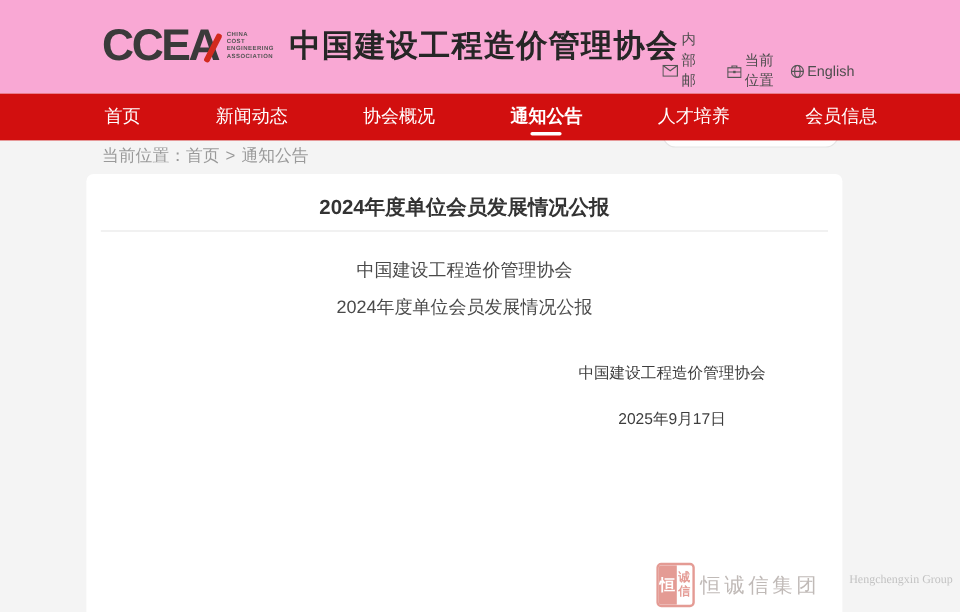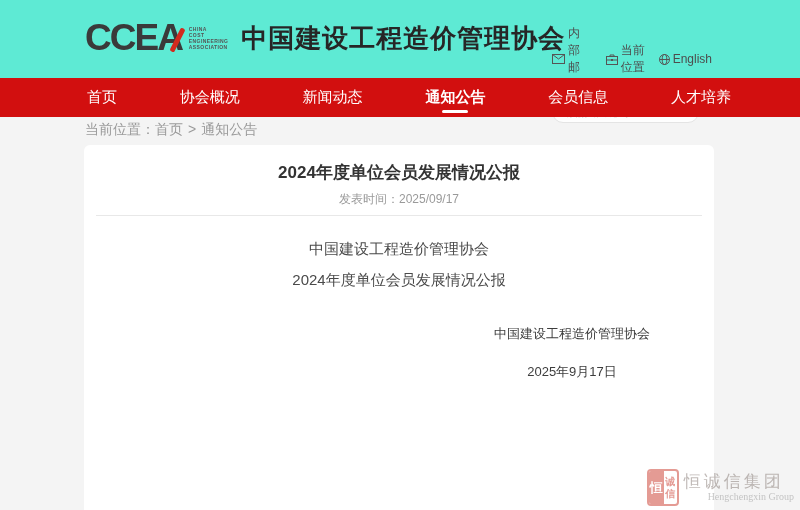--- a/index.html
+++ b/index.html
@@ -3,21 +3,21 @@
 <meta charset="utf-8">
 <style>
   * { margin:0; padding:0; box-sizing:border-box; }
   html,body { width:800px; height:510px; overflow:hidden; }
   body {
     font-family:"Liberation Sans","DejaVu Sans",sans-serif;
     background:#f4f4f4; position:relative; color:#333;
   }
 
   
-  .header { position:absolute; top:0; left:0; width:800px; height:78px; background:#5eead4; }
+  .header { position:absolute; top:0; left:0; width:800px; height:78px; background:#f9a8d4; }
   .logo-wrap { position:absolute; left:85px; top:20px; display:flex; align-items:center; }
   .logo-acronym { font-size:37px; font-weight:bold; color:#3a3a3a; letter-spacing:-2px; line-height:36px; position:relative; }
   .logo-a { position:relative; display:inline-block; }
   .logo-a::after {
     content:""; position:absolute; right:2px; top:7px; width:5px; height:26px;
     background:#d22a1e; transform:rotate(27deg); border-radius:2px;
   }
   .logo-subtext { margin-left:7px; display:flex; flex-direction:column; }
   .logo-subtext span { font-size:5px; line-height:6px; color:#555; font-weight:bold; letter-spacing:0.4px; }
   .logo-cn { margin-left:13px; font-size:26px; font-weight:bold; color:#262626; letter-spacing:1px; }
@@ -50,21 +50,21 @@
     width:26px; height:3px; background:#ffffff; border-radius:2px;
   }
 
   
   .breadcrumb { position:absolute; top:121px; left:85px; font-size:14px; color:#9a9a9a; }
   .breadcrumb .bc-link { color:#9a9a9a; cursor:pointer; }
   .breadcrumb .bc-sep { margin:0 5px; }
 
   
   .card {
-    position:absolute; left:84px; top:145px; width:630px; height:365px;
+    position:absolute; left:72px; top:145px; width:630px; height:365px;
     background:#ffffff; border-radius:6px 6px 0 0; padding:0 12px;
   }
   .art-title { padding-top:17px; text-align:center; font-size:17px; font-weight:bold; color:#333; line-height:22px; }
   .art-meta { margin-top:8px; text-align:center; font-size:12px; color:#9a9a9a; line-height:15px; }
   .art-divider { margin-top:8px; border:none; border-top:1px solid #e8e8e8; height:0; }
   .art-org { margin-top:24px; text-align:center; font-size:15px; color:#4a4a4a; line-height:18px; }
   .art-subtitle { margin-top:13px; text-align:center; font-size:15px; color:#4a4a4a; line-height:18px; }
   .art-para {
     margin-top:24px; font-size:13px; color:#3d3d3d; line-height:18px;
     text-indent:2em; text-align:justify; letter-spacing:0.5px;
@@ -85,21 +85,21 @@
     display:flex; overflow:hidden; background:#fff;
   }
   .wm-seal-left {
     width:15px; background:#cf4a3e; color:#fff; font-size:13px; font-weight:bold;
     display:flex; align-items:center; justify-content:center;
     font-family:"Liberation Serif","DejaVu Serif",serif;
   }
   .wm-seal-right { width:13px; display:flex; flex-direction:column; align-items:center; justify-content:center; }
   .wm-seal-right span { font-size:10px; line-height:12px; color:#cf4a3e; font-weight:bold;
     font-family:"Liberation Serif","DejaVu Serif",serif; }
-  .wm-text { display:flex; flex-direction:column; }
+  .wm-text { display:flex; flex-direction:row; }
   .wm-name { font-size:17px; color:#8d827d; letter-spacing:3px;
     font-family:"Liberation Serif","DejaVu Serif",serif; line-height:19px; }
   .wm-name-en { font-size:10px; color:#9a9a9a; line-height:12px;
     font-family:"Liberation Serif","DejaVu Serif",serif;margin-left:24px; }
 </style>
 </head>
 <body>
 
 <div class="header">
   <div class="logo-wrap">
@@ -154,35 +154,34 @@
             <line x1="8.8" y1="8.8" x2="12" y2="12" stroke="#b5b5b5" stroke-width="1.3"></line>
           </svg>
       </span>
     </div>
   </div>
 </div>
 
 <div class="nav">
   <div class="nav-inner">
     <div class="nav-item">首页</div>
+    <div class="nav-item">新闻动态</div>
     <div class="nav-item">协会概况</div>
-    <div class="nav-item">新闻动态</div>
     <div class="nav-item active">通知公告</div>
+    <div class="nav-item">人才培养</div>
     <div class="nav-item">会员信息</div>
-    <div class="nav-item">人才培养</div>
   </div>
 </div>
 
 <div class="breadcrumb">
   <span>当前位置：</span><span class="bc-link">首页</span><span class="bc-sep">&gt;</span><span>通知公告</span>
 </div>
 
 <div class="card">
   <div class="art-title">2024年度单位会员发展情况公报</div>
-  <div class="art-meta">发表时间：2025/09/17</div>
   <hr class="art-divider">
   <div class="art-org">中国建设工程造价管理协会</div>
   <div class="art-subtitle">2024年度单位会员发展情况公报</div>
   <div class="art-sign">
     <div class="sign-org">中国建设工程造价管理协会</div>
     <div class="sign-date">2025年9月17日</div>
   </div>
 </div>
 
 <div class="watermark">

